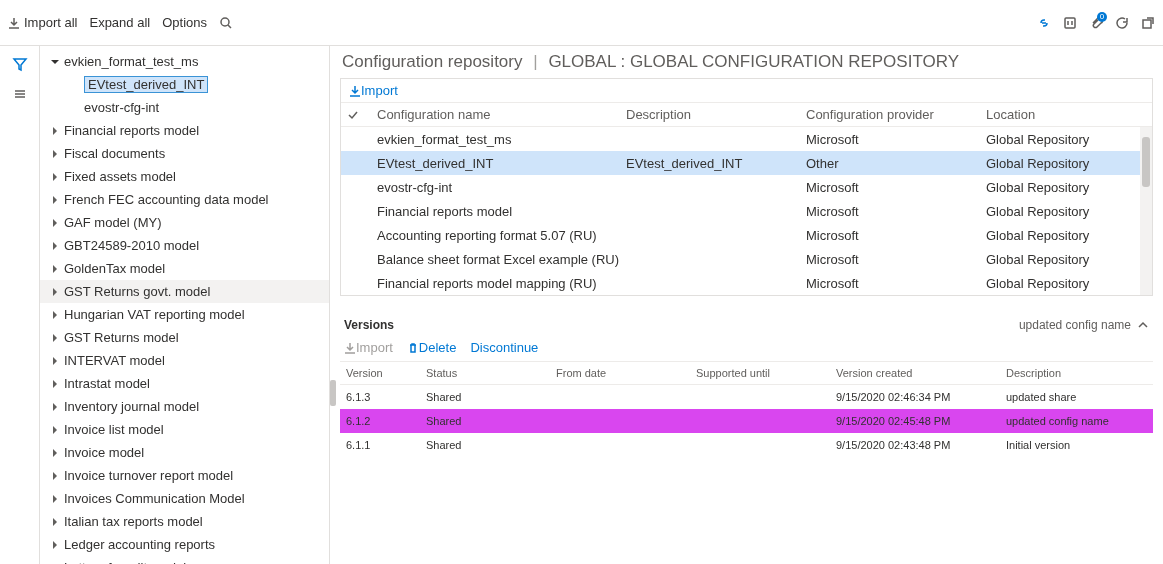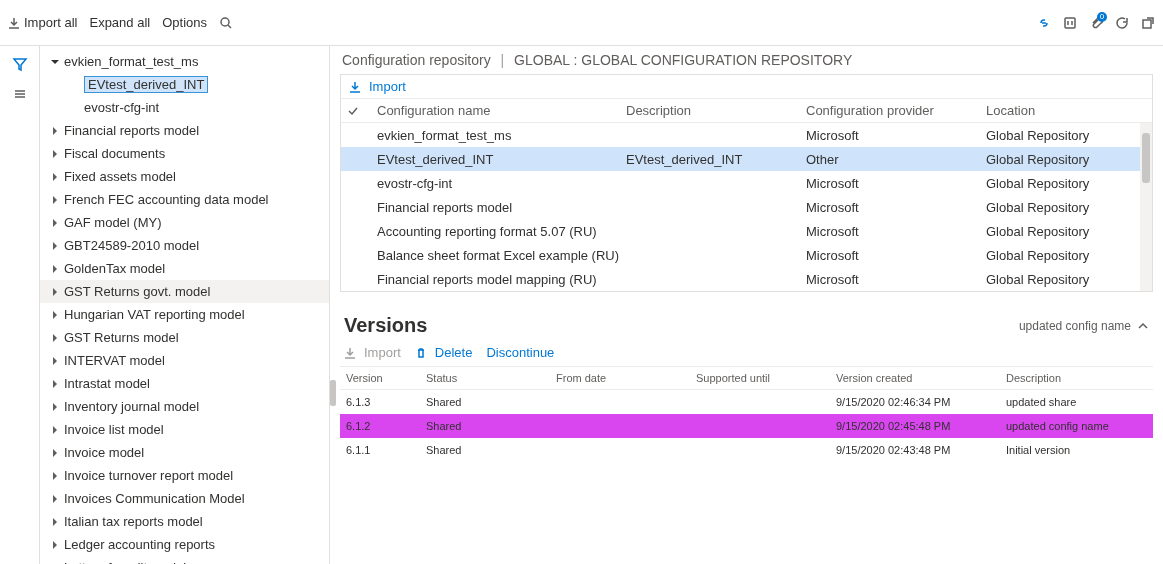--- a/index.html
+++ b/index.html
@@ -74,40 +74,40 @@
   .tree-label { font-size: 13px; }
   .content {
     flex: 1;
     display: flex;
     flex-direction: column;
     overflow: hidden;
     position: relative;
   }
   .breadcrumb {
     padding: 6px 12px;
-    font-size: 14px;
+    font-size: 17px;
     color: #605e5c;
   }
   .breadcrumb .sep { margin: 0 6px; color: #a19f9d; }
   .config-area {
     border: 1px solid #e1dfdd;
     margin: 0 10px;
     flex: 0 0 auto;
   }
   .config-toolbar {
     padding: 4px 8px;
     display: flex;
     gap: 10px;
     align-items: center;
   }
   .link-btn {
     color: #0078d4;
     display: flex;
     align-items: center;
-    gap: 8px;
+    gap: 0;
     cursor: pointer;
   }
   .grid-head, .grid-row {
     display: grid;
     grid-template-columns: 30px 1fr 180px 180px 160px;
     align-items: center;
     padding: 0 6px;
     height: 25px;
     font-size: 13px;
   }
@@ -142,21 +142,21 @@
     display: flex;
     flex-direction: column;
     position: relative;
   }
   .versions-head {
     display: flex;
     align-items: center;
     justify-content: space-between;
     padding: 2px 4px;
   }
-  .versions-head .title { font-size: 20px; font-weight: 600; }
+  .versions-head .title { font-size: 12px; font-weight: 600; }
   .versions-head .subtitle { font-size: 12px; color: #605e5c; display:flex; align-items:center; gap:6px;}
   .ver-toolbar {
     display: flex;
     gap: 14px;
     padding: 6px 4px;
     color: #0078d4;
     align-items: center;
   }
   .ver-toolbar .muted { color: #a19f9d; }
   .ver-grid-head, .ver-row {

